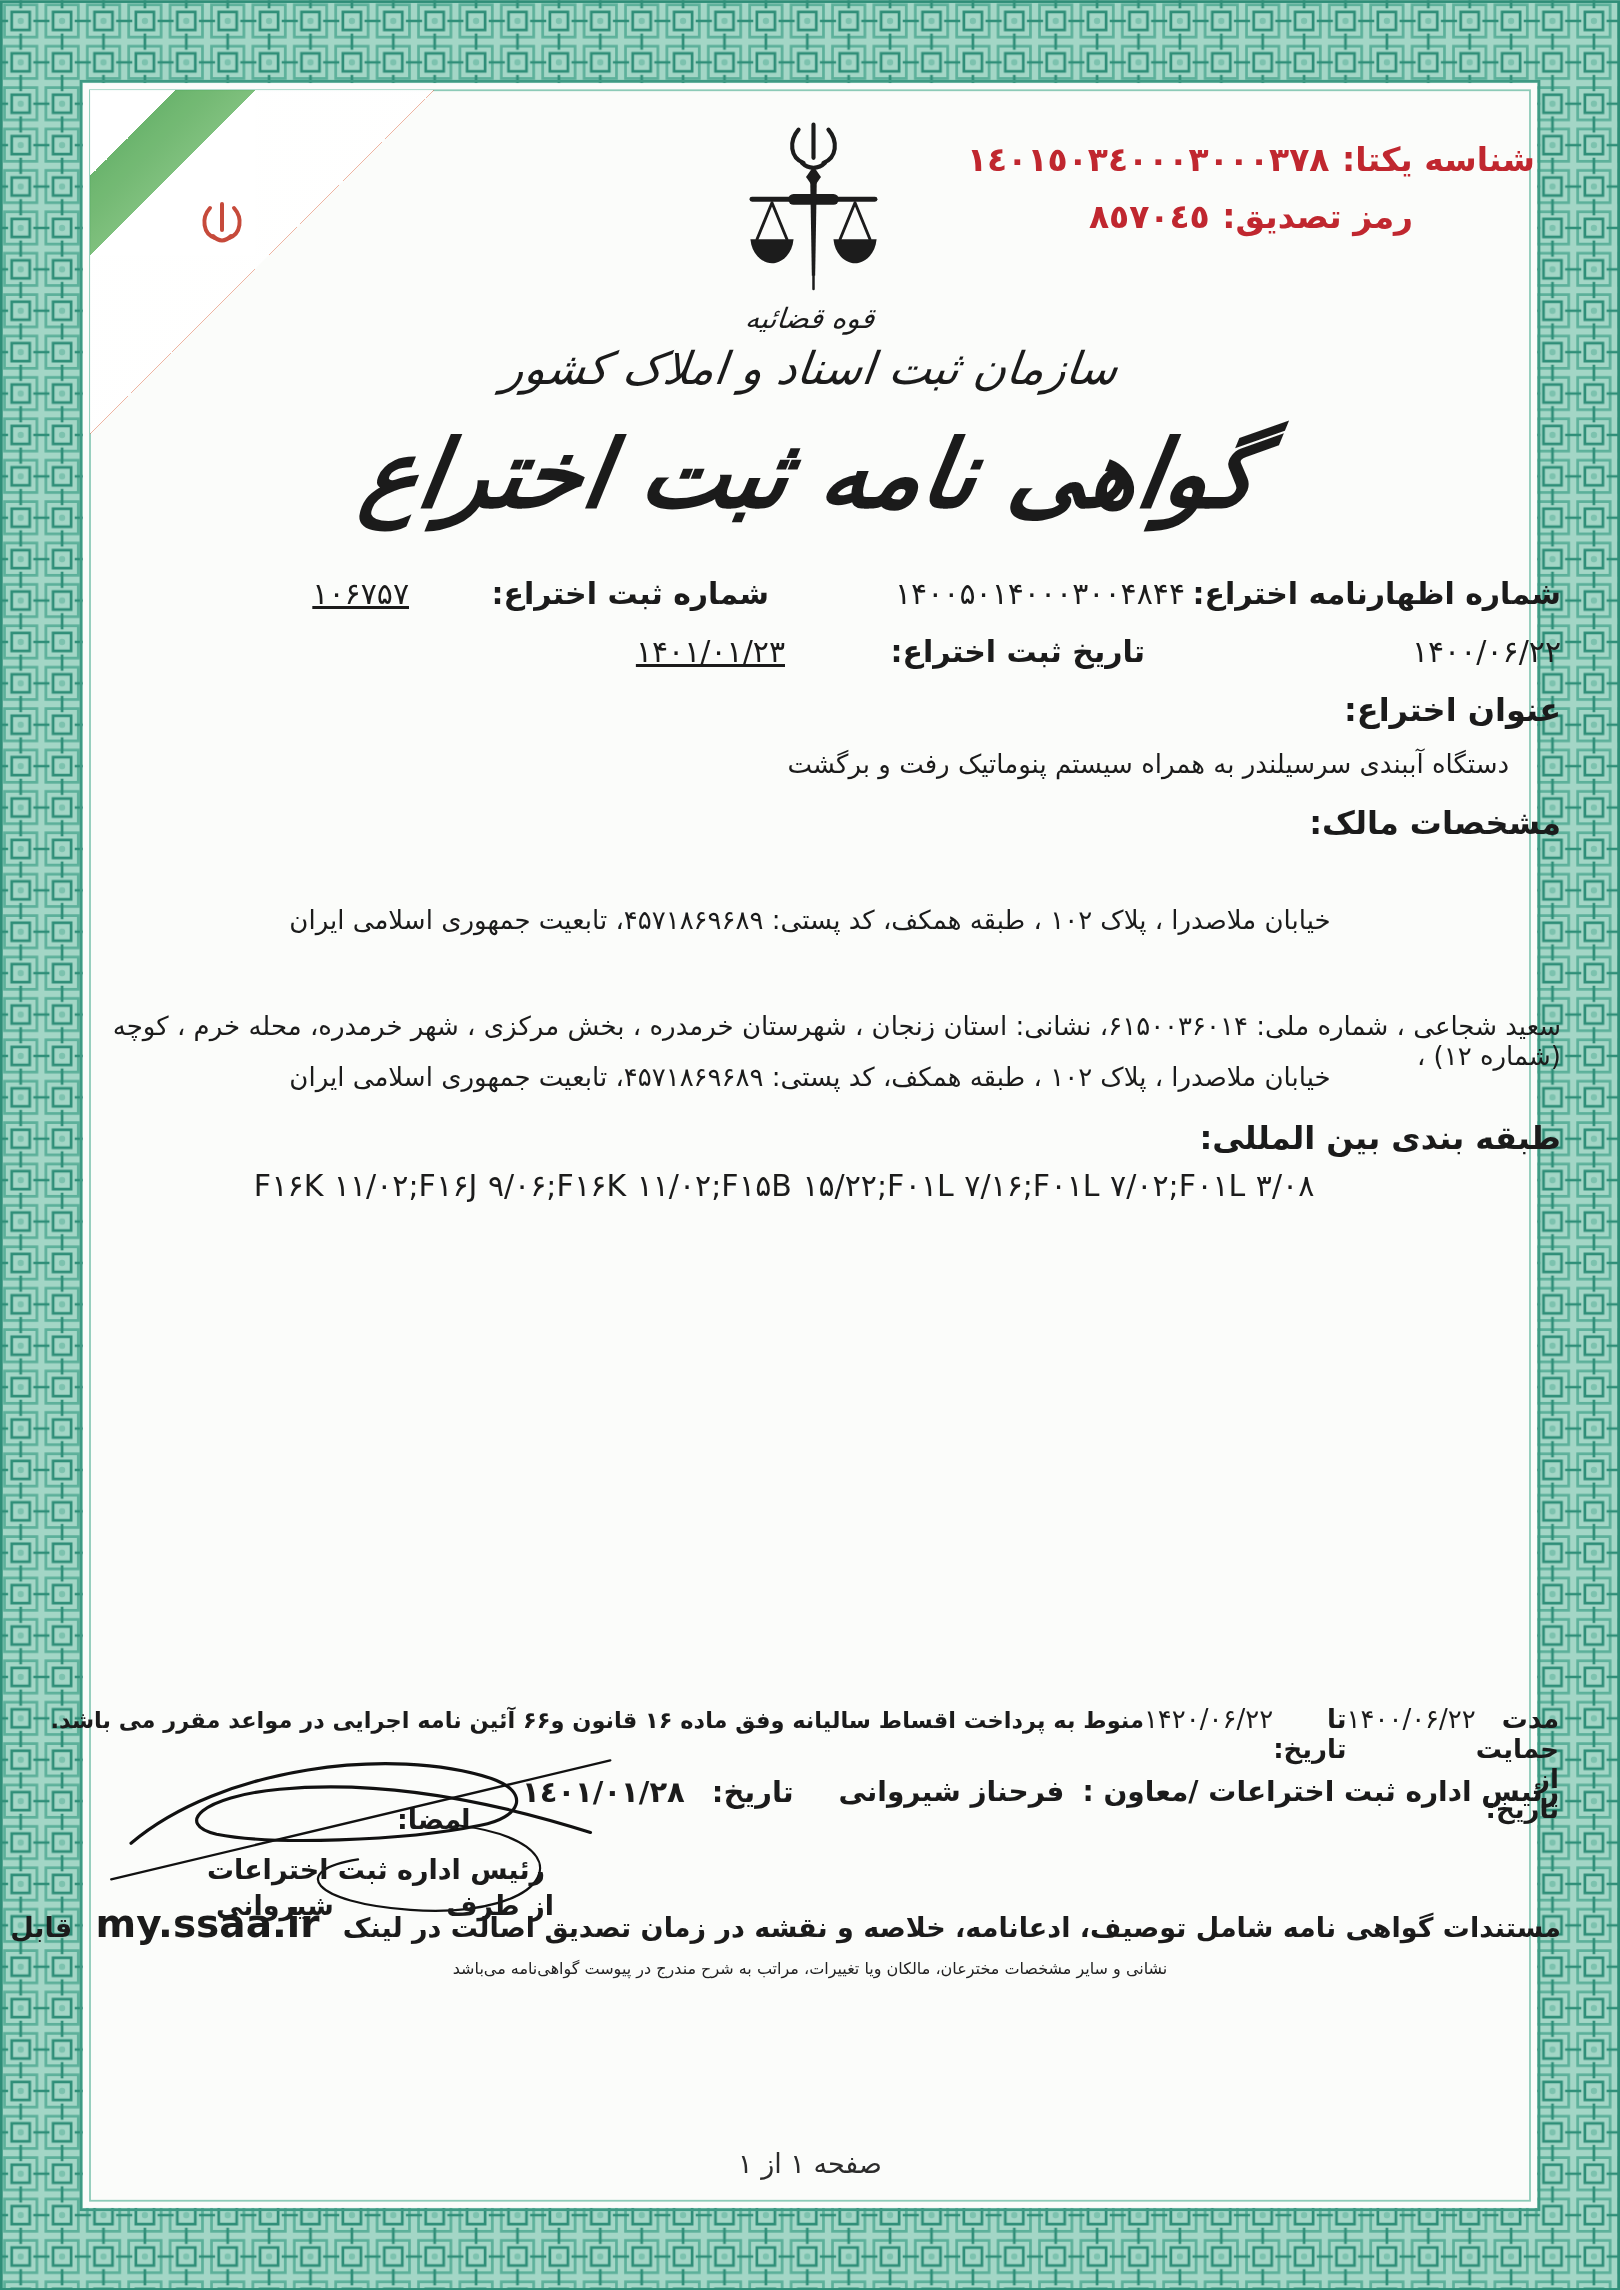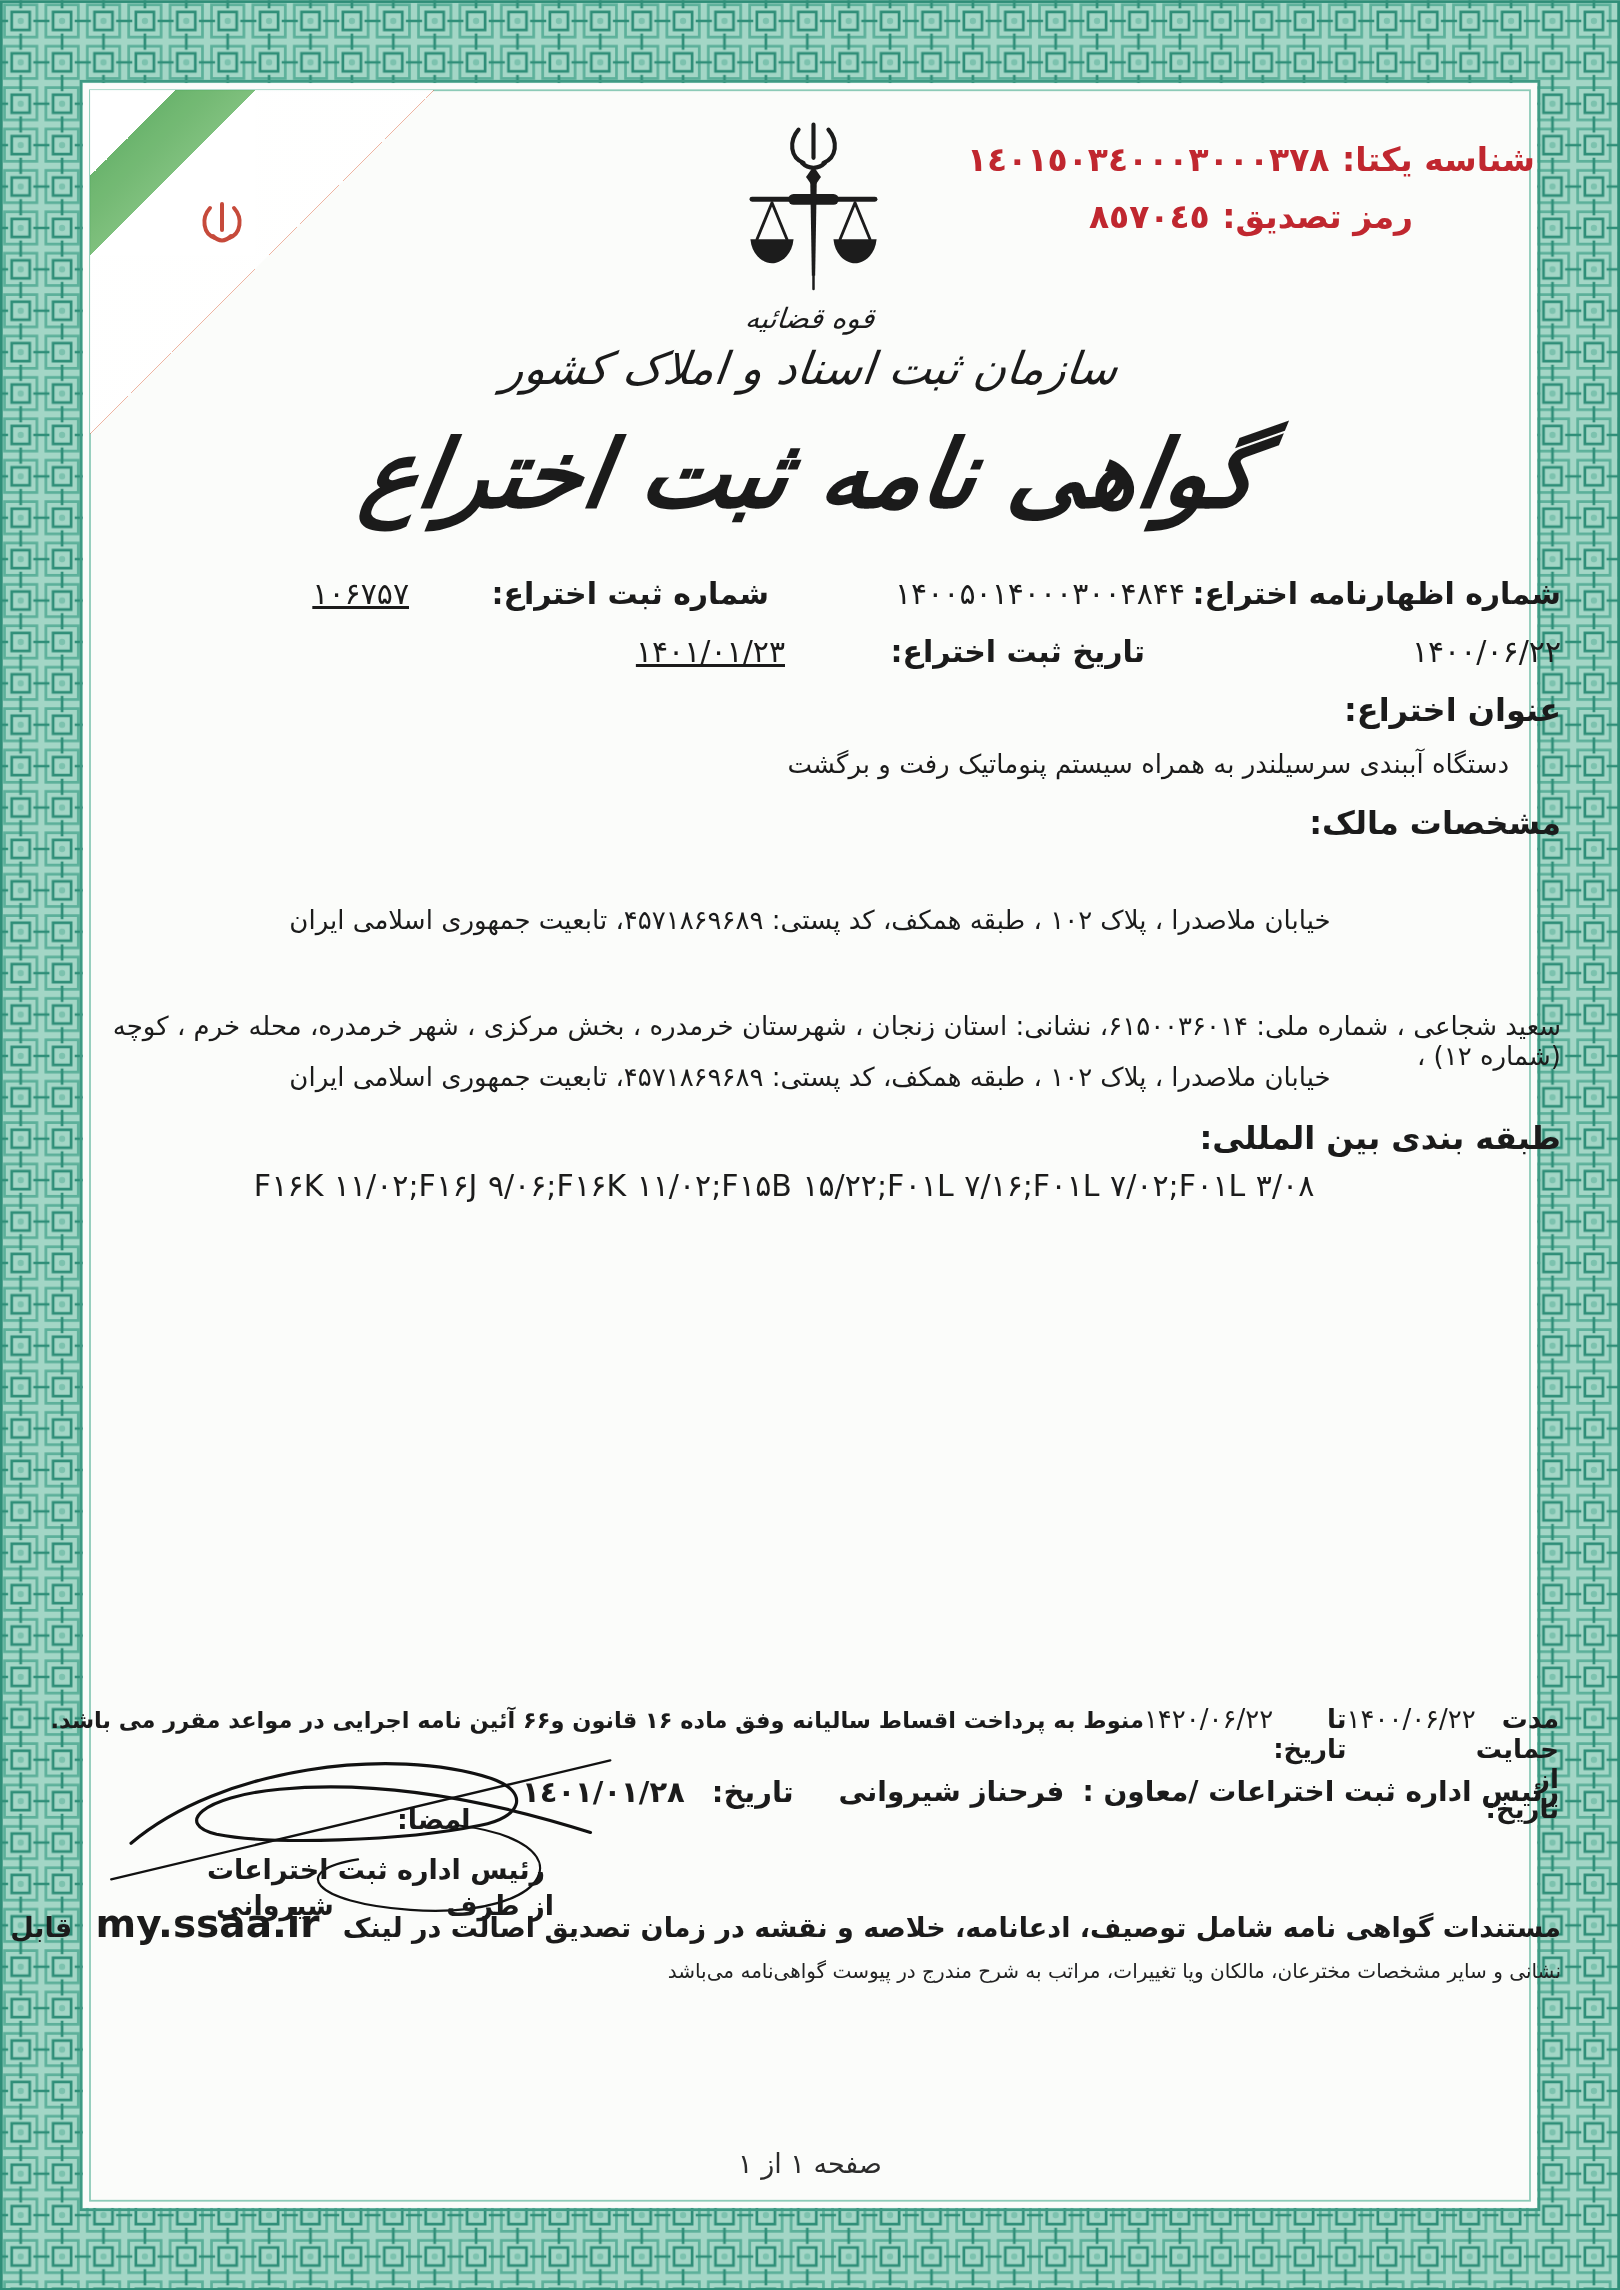--- a/index.html
+++ b/index.html
@@ -57,21 +57,21 @@
   .signatory{top:1775px;right:61px;display:flex;direction:rtl;gap:18px;align-items:baseline;z-index:5;font-size:28px;}
   .signatory .role{font-weight:600;}
   .signatory .name{font-weight:bold;}
   .daterow{top:1775px;left:522px;display:flex;direction:rtl;gap:27px;align-items:baseline;z-index:5;font-size:29px;font-weight:bold;}
   .imza{top:1804px;left:397px;font-size:27px;font-weight:bold;z-index:5;text-align:center;}
   .signature-svg{left:104px;top:1735px;width:509px;height:194px;z-index:5;}
   .stamp{left:162px;top:1852px;width:428px;z-index:6;font-weight:bold;font-size:27px;line-height:36px;direction:rtl;text-align:center;}
   .stamp .l2{display:flex;direction:rtl;justify-content:space-between;padding:0 36px 0 54px;}
   .docs-line{top:1901px;right:59px;display:flex;direction:rtl;gap:23.4px;align-items:baseline;z-index:5;font-size:27px;font-weight:bold;white-space:nowrap;}
   .docs-line .latin{direction:ltr;font-size:39px;}
-  .note-line{top:1959px;right:59px;left:59px;text-align:right;font-size:20px;z-index:5;color:#222;}
+  .note-line{top:1959px;right:59px;left:59px;text-align:center;font-size:16px;z-index:5;color:#222;}
   .pagenum{top:2148px;right:59px;left:59px;text-align:center;font-size:27px;z-index:5;color:#2b2b2b;}
 </style>
 </head>
 <body>
 
 <div class="page">
 
   <svg class="frame" width="1620" height="2291" viewBox="0 0 1800 2545">
     <defs>
       <pattern id="guil" width="46" height="46" patternUnits="userSpaceOnUse">

